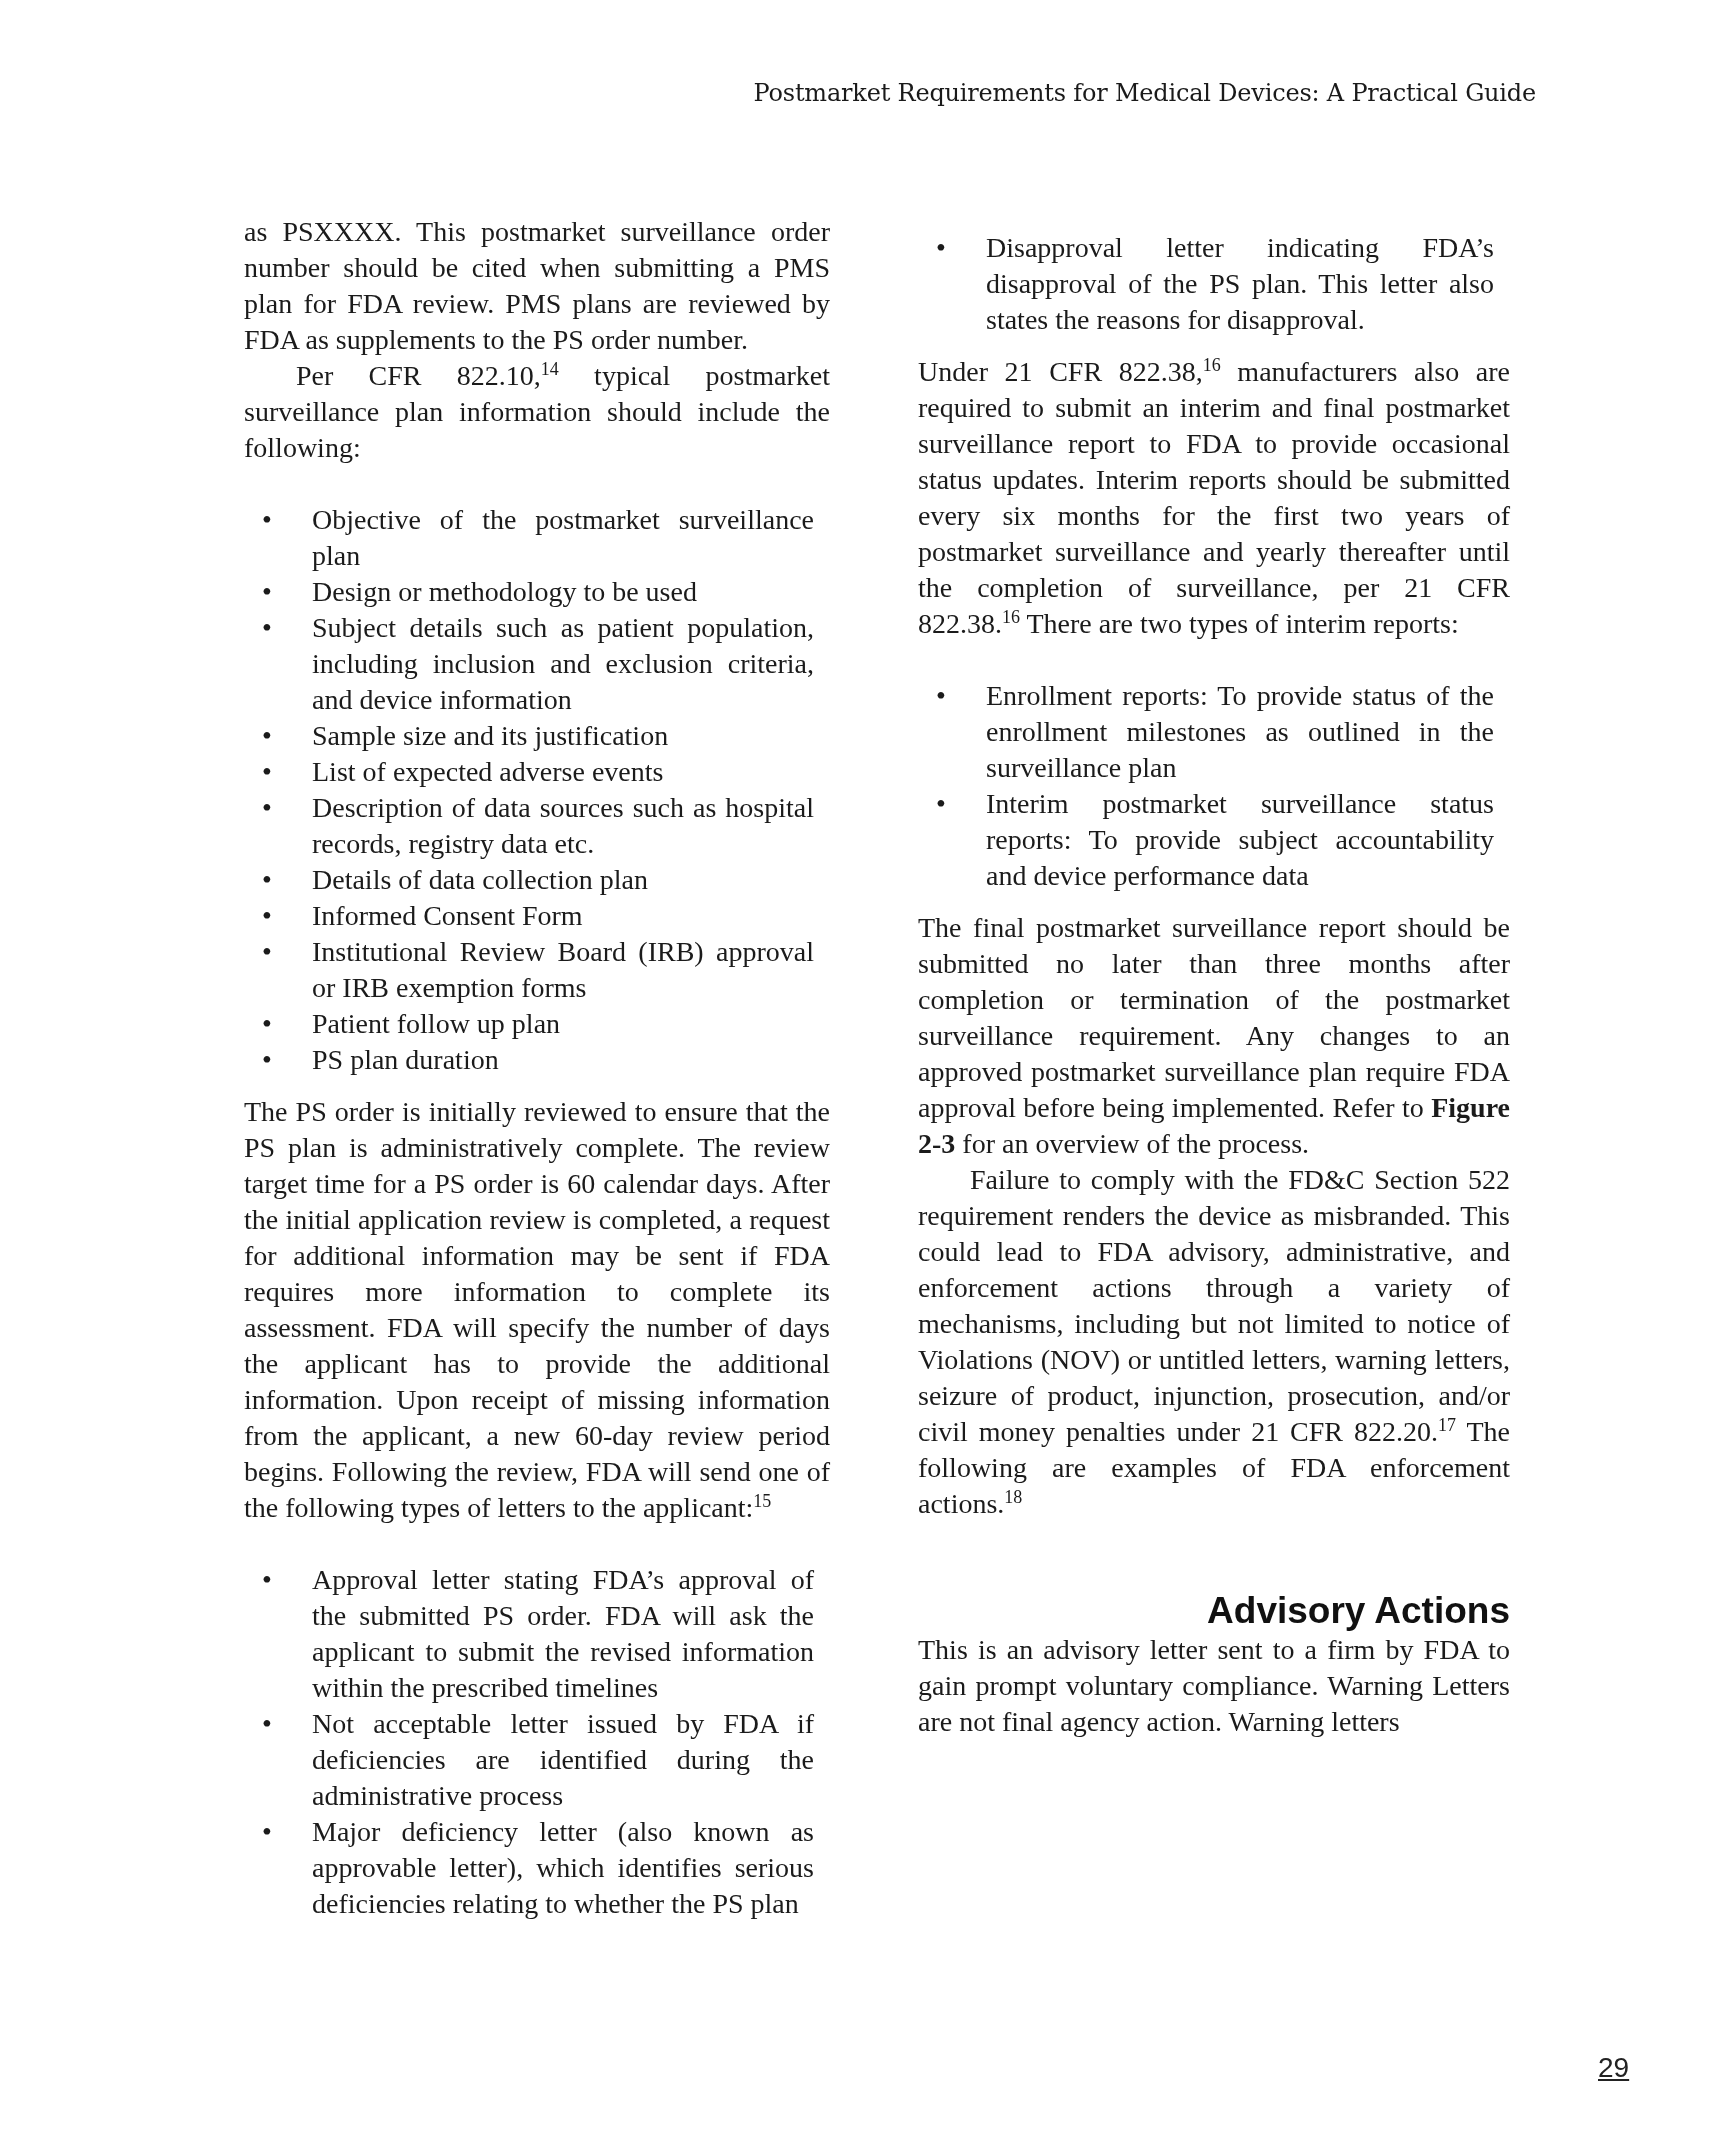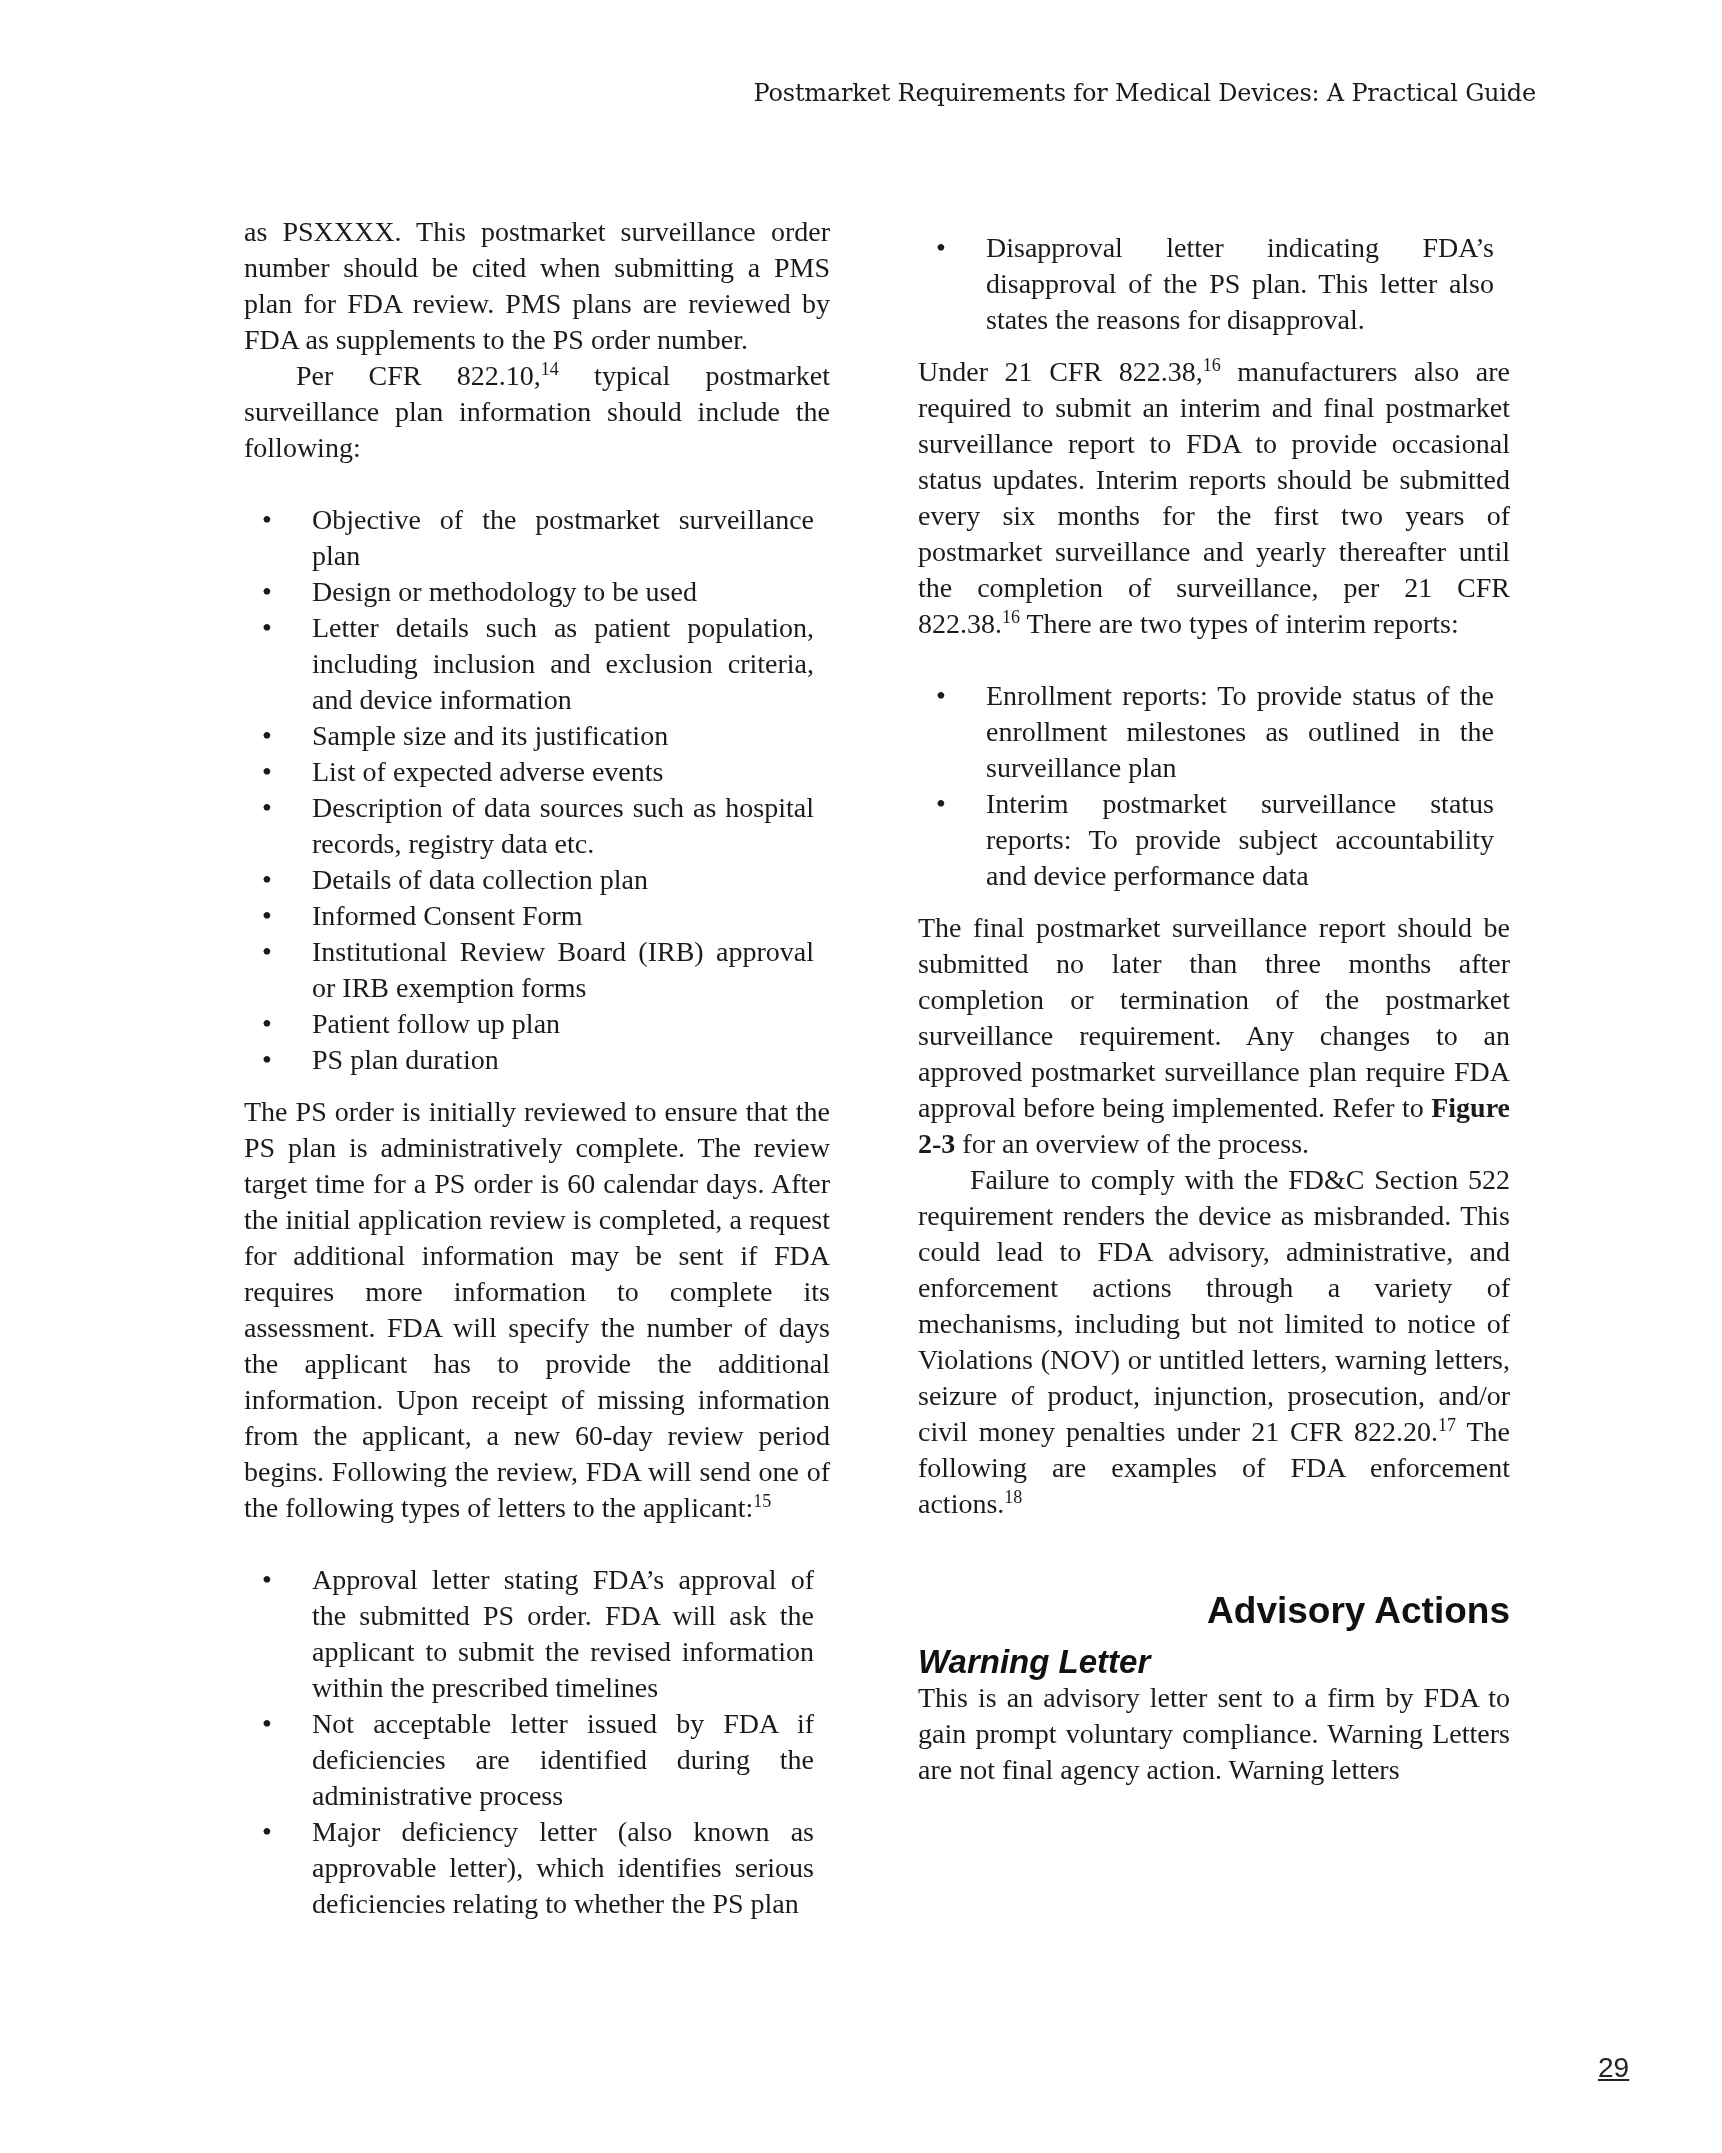--- a/index.html
+++ b/index.html
@@ -99,21 +99,21 @@
 
   <div class="running-title">Postmarket Requirements for Medical Devices: A Practical Guide</div>
 
   <div class="col col-left">
     <p class="body"><span>as PSXXXX. This postmarket surveillance order number should be cited when submitting a PMS plan for FDA review. PMS plans are reviewed by FDA as supplements to the PS order number.</span></p>
     <p class="body indent"><span>Per CFR 822.10,</span><sup>14</sup><span> typical postmarket surveillance plan information should include the following:</span></p>
 
     <ul class="bullets mt">
       <li><span>Objective of the postmarket surveillance plan</span></li>
       <li><span>Design or methodology to be used</span></li>
-      <li><span>Letter details such as patient population, including inclusion and exclusion criteria, and device information</span></li>
+      <li><span>Subject details such as patient population, including inclusion and exclusion criteria, and device information</span></li>
       <li><span>Sample size and its justification</span></li>
       <li><span>List of expected adverse events</span></li>
       <li><span>Description of data sources such as hospital records, registry data etc.</span></li>
       <li><span>Details of data collection plan</span></li>
       <li><span>Informed Consent Form</span></li>
       <li><span>Institutional Review Board (IRB) approval or IRB exemption forms</span></li>
       <li><span>Patient follow up plan</span></li>
       <li><span>PS plan duration</span></li>
     </ul>
 
@@ -136,21 +136,20 @@
 
     <ul class="bullets mt">
       <li><span>Enrollment reports: To provide status of the enrollment milestones as outlined in the surveillance plan</span></li>
       <li><span>Interim postmarket surveillance status reports: To provide subject accountability and device performance data</span></li>
     </ul>
 
     <p class="body mt"><span>The final postmarket surveillance report should be submitted no later than three months after completion or termination of the postmarket surveillance requirement. Any changes to an approved postmarket surveillance plan require FDA approval before being implemented. Refer to </span><b>Figure 2-3</b><span> for an overview of the process.</span></p>
     <p class="body indent"><span>Failure to comply with the FD&amp;C Section 522 requirement renders the device as misbranded. This could lead to FDA advisory, administrative, and enforcement actions through a variety of mechanisms, including but not limited to notice of Violations (NOV) or untitled letters, warning letters, seizure of product, injunction, prosecution, and/or civil money penalties under 21 CFR 822.20.</span><sup>17</sup><span> The following are examples of FDA enforcement actions.</span><sup>18</sup></p>
 
     <h2 class="section-heading">Advisory Actions</h2>
-    <h3 class="subsection-heading">Warning Letter</h3>
 
     <p class="body after-subhead"><span>This is an advisory letter sent to a firm by FDA to gain prompt voluntary compliance. Warning Letters are not final agency action. Warning letters</span></p>
   </div>
 
   <div class="page-number">29</div>
 
 </div>
 
 
 </body></html>

